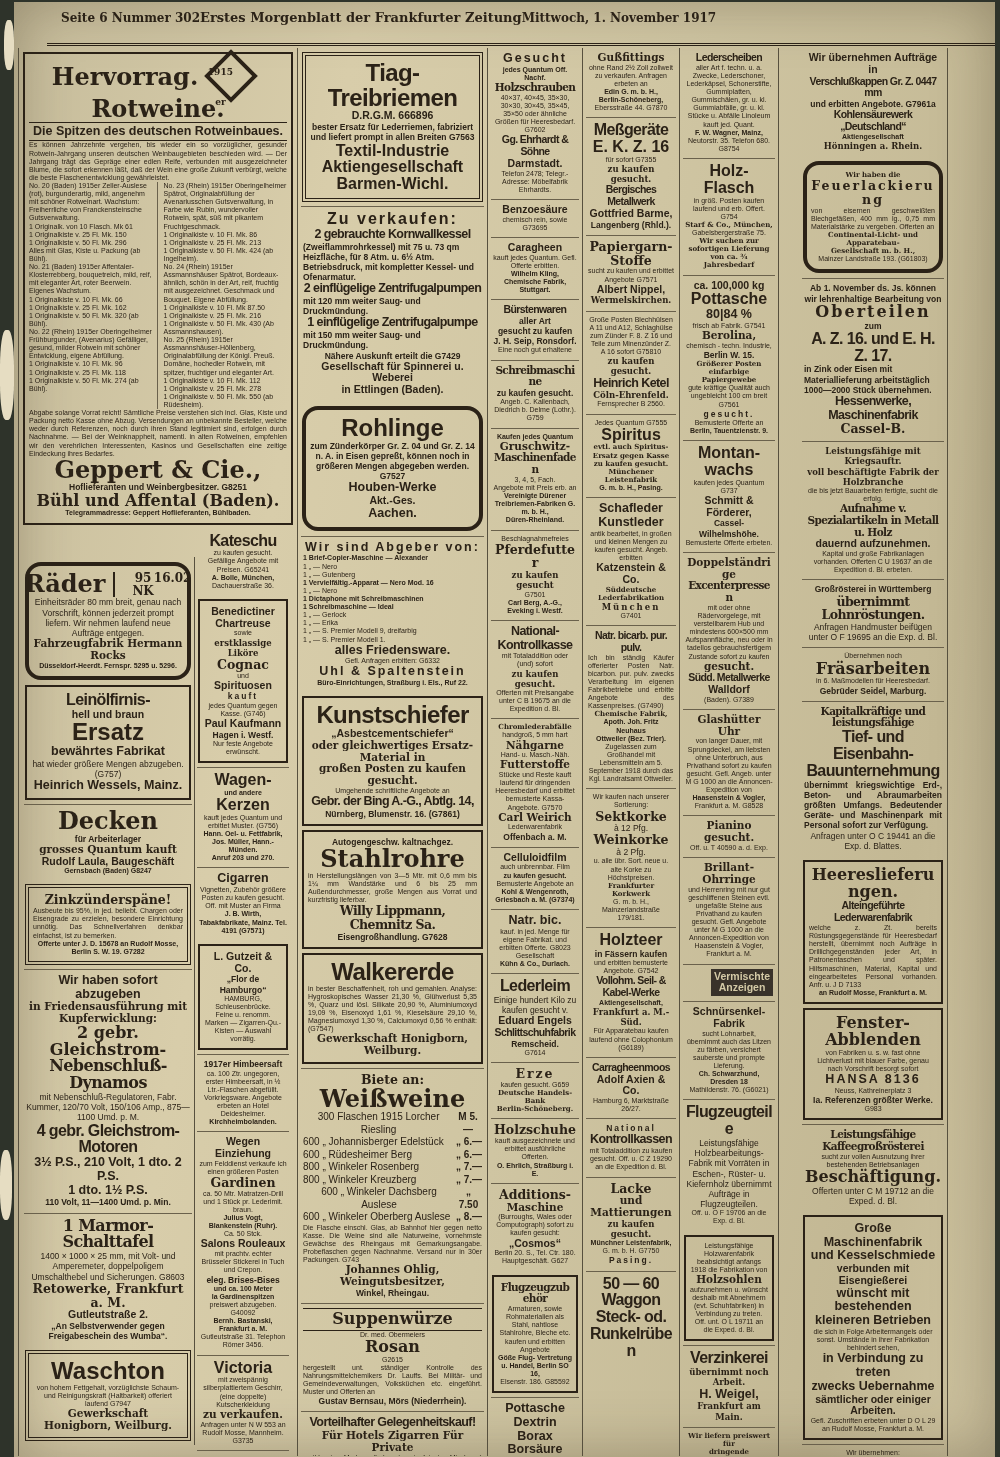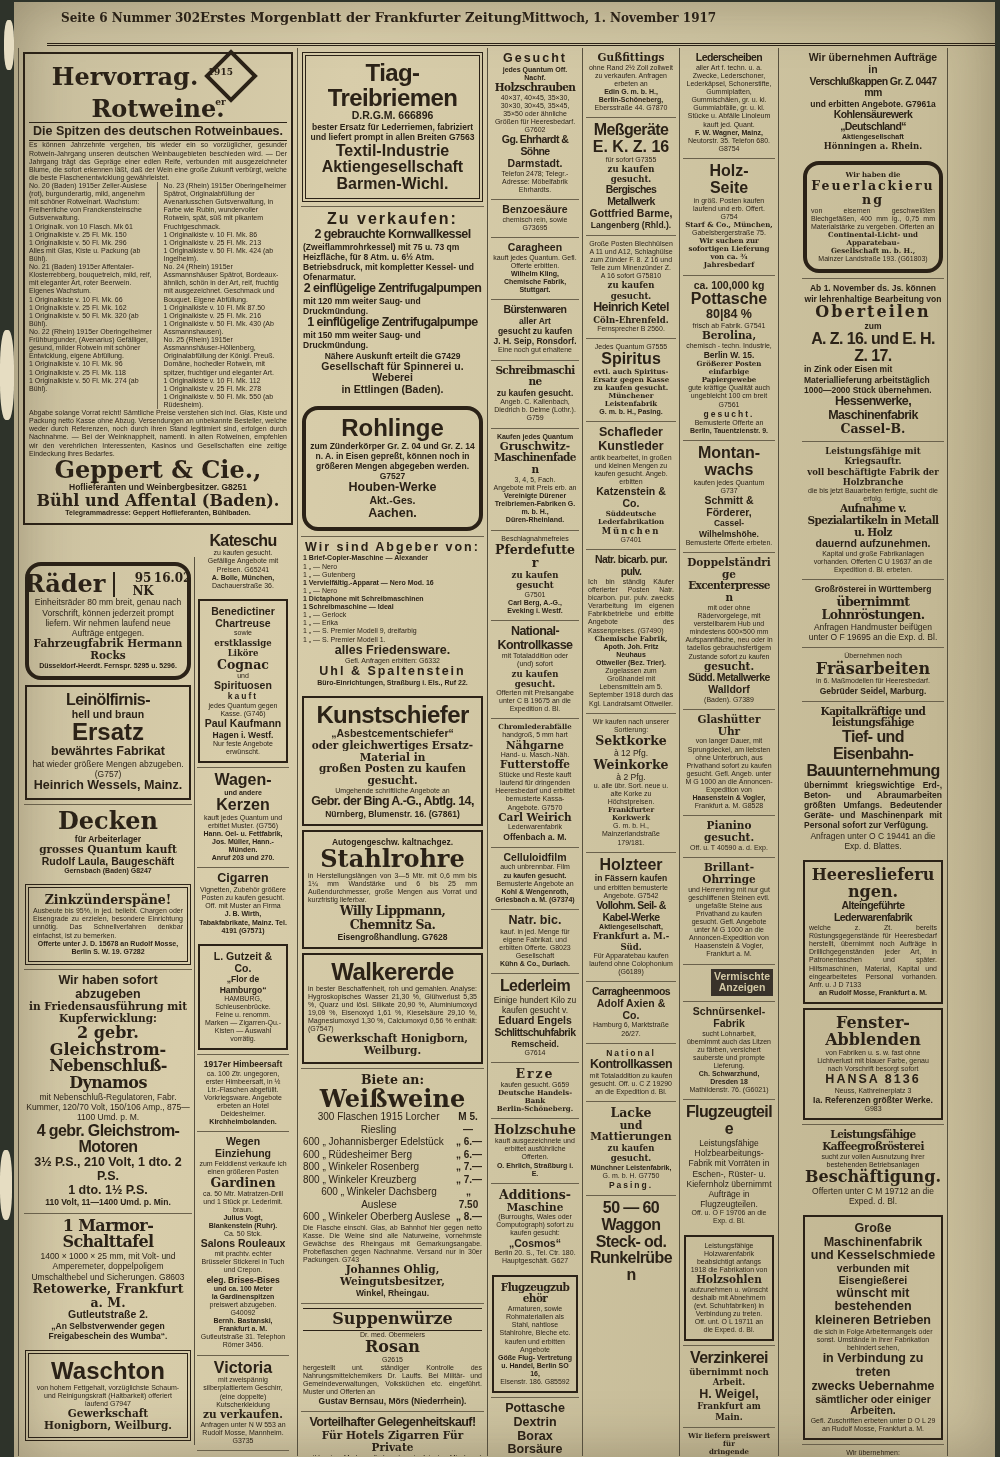--- a/index.html
+++ b/index.html
@@ -491,20 +491,27 @@
           <div class="ad">
             <div class="ln h2 cond">Meßgeräte</div>
             <div class="ln h2">E. K. Z. 16</div>
             <div class="ln xs">für sofort  G7355</div>
             <div class="ln s frak">zu kaufen gesucht.</div>
             <div class="ln h4 cond">Bergisches Metallwerk</div>
             <div class="ln h4">Gottfried Barme,</div>
             <div class="ln s b">Langenberg (Rhld.).</div>
           </div>
           <div class="ad">
+            <div class="ln h3 frak">Papiergarn-</div>
+            <div class="ln h3 frak">Stoffe</div>
+            <div class="ln xs">sucht zu kaufen und erbittet Angebote  G7571</div>
+            <div class="ln h4">Albert Nippel,</div>
+            <div class="ln s frak">Wermelskirchen.</div>
+          </div>
+          <div class="ad">
             <div class="ln xs">Große Posten Blechhülsen A 11 und A12, Schlaghülse zum Zünder F. 8. Z 16 und Teile zum Minenzünder Z. A 16 sofort  G75810</div>
             <div class="ln s frak">zu kaufen gesucht.</div>
             <div class="ln h3 cond">Heinrich Ketel</div>
             <div class="ln s b frak">Cöln-Ehrenfeld.</div>
             <div class="ln xs">Fernsprecher B 2560.</div>
           </div>
           <div class="ad">
             <div class="ln xs">Jedes Quantum  G7555</div>
             <div class="ln h2">Spiritus</div>
             <div class="ln xs frak">evtl. auch Spiritus-Ersatz gegen Kasse zu kaufen gesucht.</div>
@@ -572,21 +579,21 @@
         </div>
         <div class="col" style="width: 92px;">
           <div class="ad">
             <div class="ln h4 cond">Lederscheiben</div>
             <div class="ln xs">aller Art f. techn. u. a. Zwecke, Lederschoner, Lederkäpsel, Schonerstifte, Gummiplatten, Gummischälen, gr. u. kl. Gummiabfälle, gr. u. kl. Stücke u. Abfälle Linoleum kauft jed. Quant.</div>
             <div class="ln xs b">F. W. Wagner, Mainz,</div>
             <div class="ln xs">Neutorstr. 35. Telefon 680.  G8754</div>
           </div>
           <div class="ad">
             <div class="ln h2">Holz-</div>
-            <div class="ln h2">Seite</div>
+            <div class="ln h2">Flasch</div>
             <div class="ln xs">in größ. Posten kaufen laufend und erb. Offert.  G754</div>
             <div class="ln xs b frak">Starf &amp; Co., München,</div>
             <div class="ln xs">Gabelsbergerstraße 75.</div>
             <div class="ln xs frak">Wir suchen zur sofortigen Lieferung von ca. ¾ Jahresbedarf</div>
           </div>
           <div class="ad">
             <div class="ln h4">ca. 100,000 kg</div>
             <div class="ln h2">Pottasche</div>
             <div class="ln h3">80|84 %</div>
             <div class="ln xs">frisch ab Fabrik.  G7541</div>

